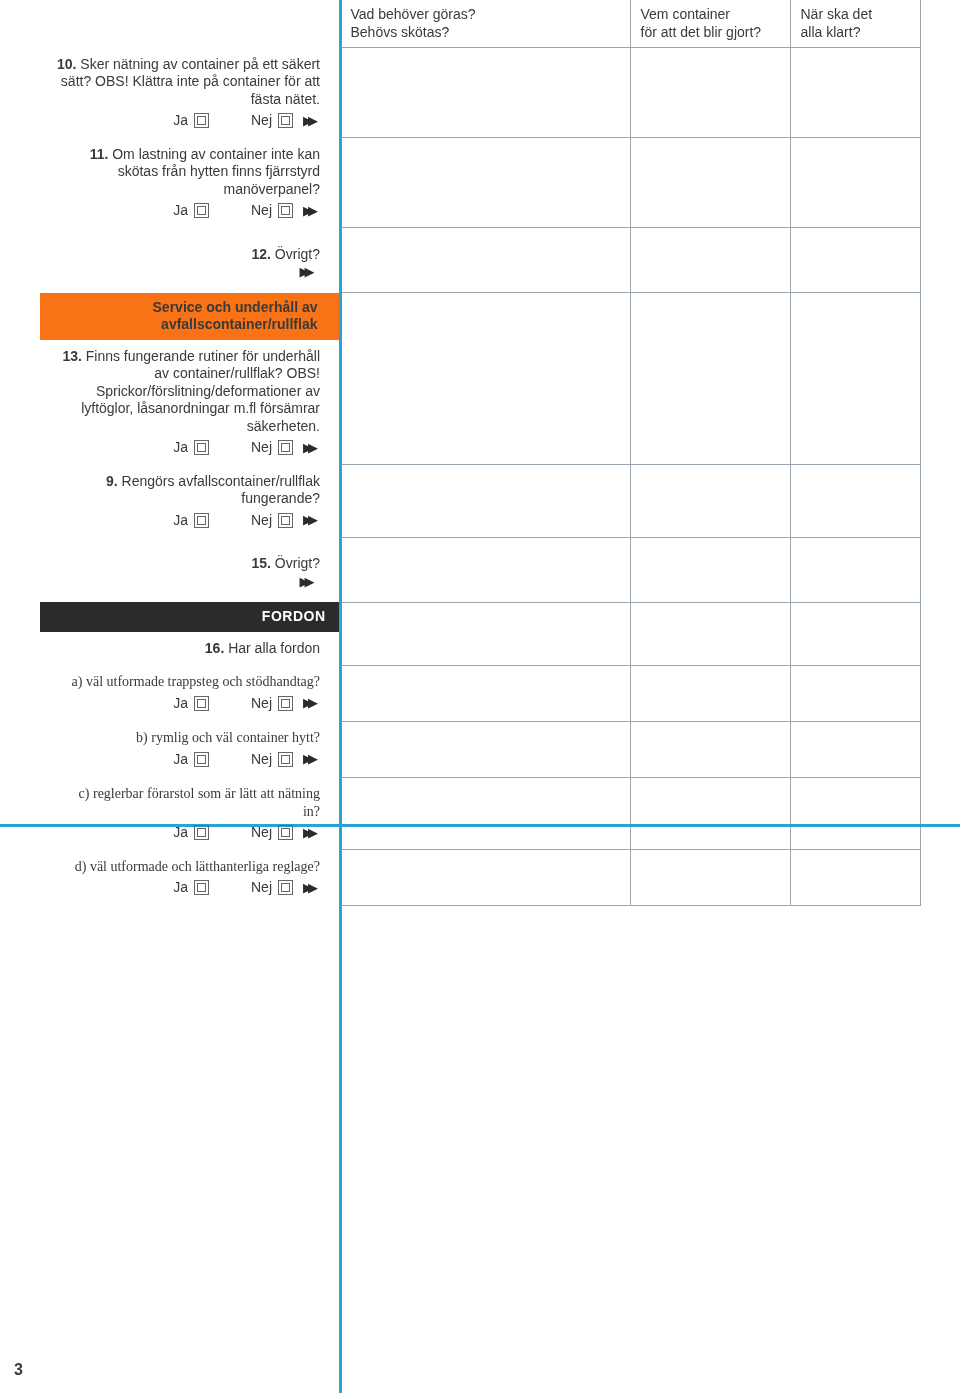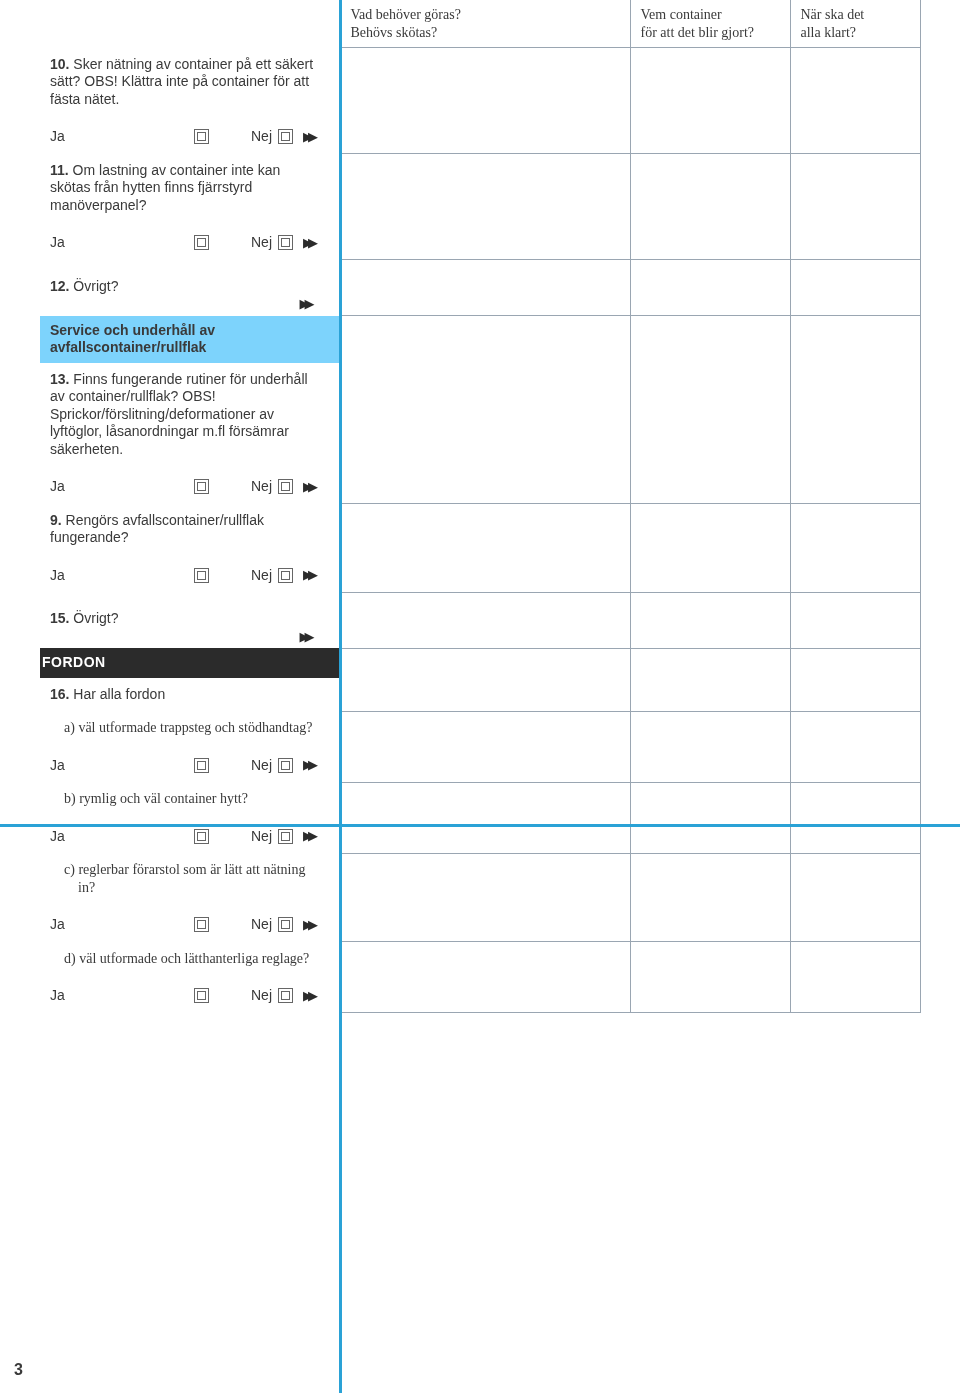--- a/index.html
+++ b/index.html
@@ -28,60 +28,60 @@
   col.c4 { width: 130px; }
   td {
     border: 1px solid #9aa6b2;
     vertical-align: top;
     padding: 6px 8px 6px 10px;
     font-size: 14px;
     line-height: 1.25;
   }
   tr.hdr td {
     border-top: none;
-    font-family: Liberation Serif, serif;
   }
   .leftq {
     border: none !important;
     padding: 8px 10px 8px 10px;
+    text-align: right;
   }
   .leftq.arrowcell {
     padding-top: 18px;
-    padding-bottom: 3px;
+    padding-bottom: 12px;
     vertical-align: bottom;
   }
   .subhead {
-    background: #7dd3fc;
+    background: #f97316;
     font-weight: bold;
-    padding: 6px 10px;
+    padding: 6px 22px;
   }
   .section-black {
     background: #2b2b2b;
     color: #fff;
     font-weight: bold;
     letter-spacing: 0.5px;
-    padding: 6px 2px;
+    padding: 6px 14px;
   }
   .blue-rule {
     position: absolute;
     left: 0;
     height: 3px;
     background: #2aa2d6;
     width: 960px;
   }
   .blue-v {
     position: absolute;
     top: 0;
     width: 3px;
     background: #2aa2d6;
     height: 1393px;
     left: 339px;
   }
   .ja-nej {
-    margin-top: 20px;
+    margin-top: 4px;
     display: flex;
     align-items: center;
     gap: 6px;
   }
   .ja-nej .lbl { width: 138px; display:inline-block;}
   .ja-nej .lbl2 { display:inline-block; }
   .chk {
     display: inline-block;
     width: 15px;
     height: 15px;

